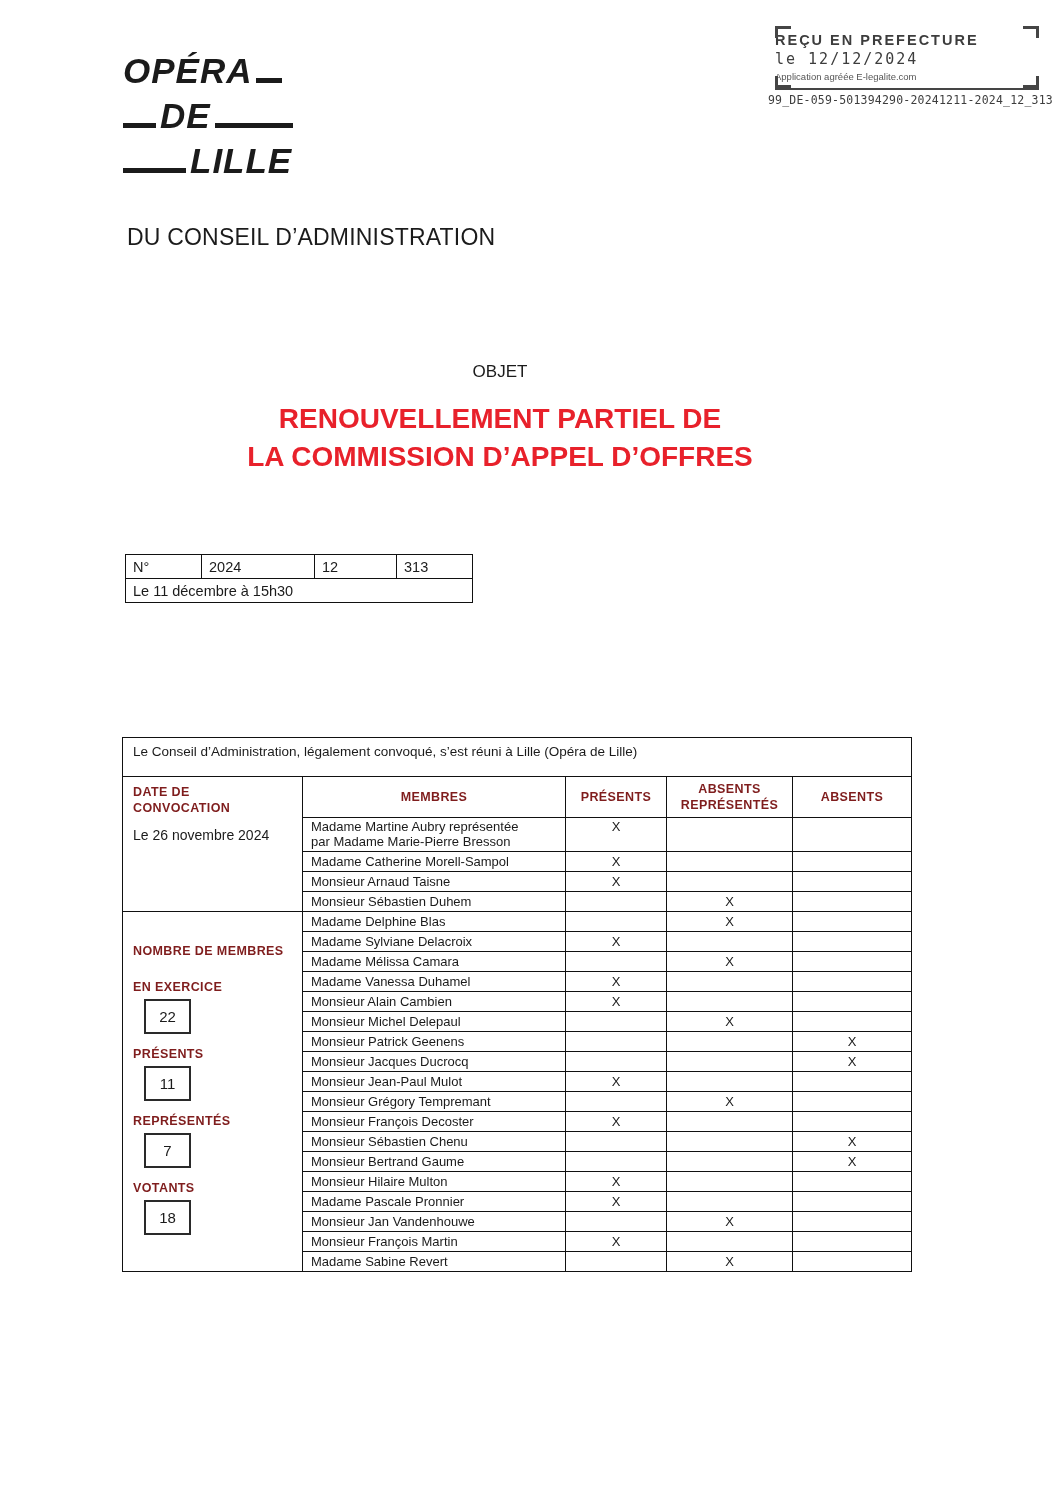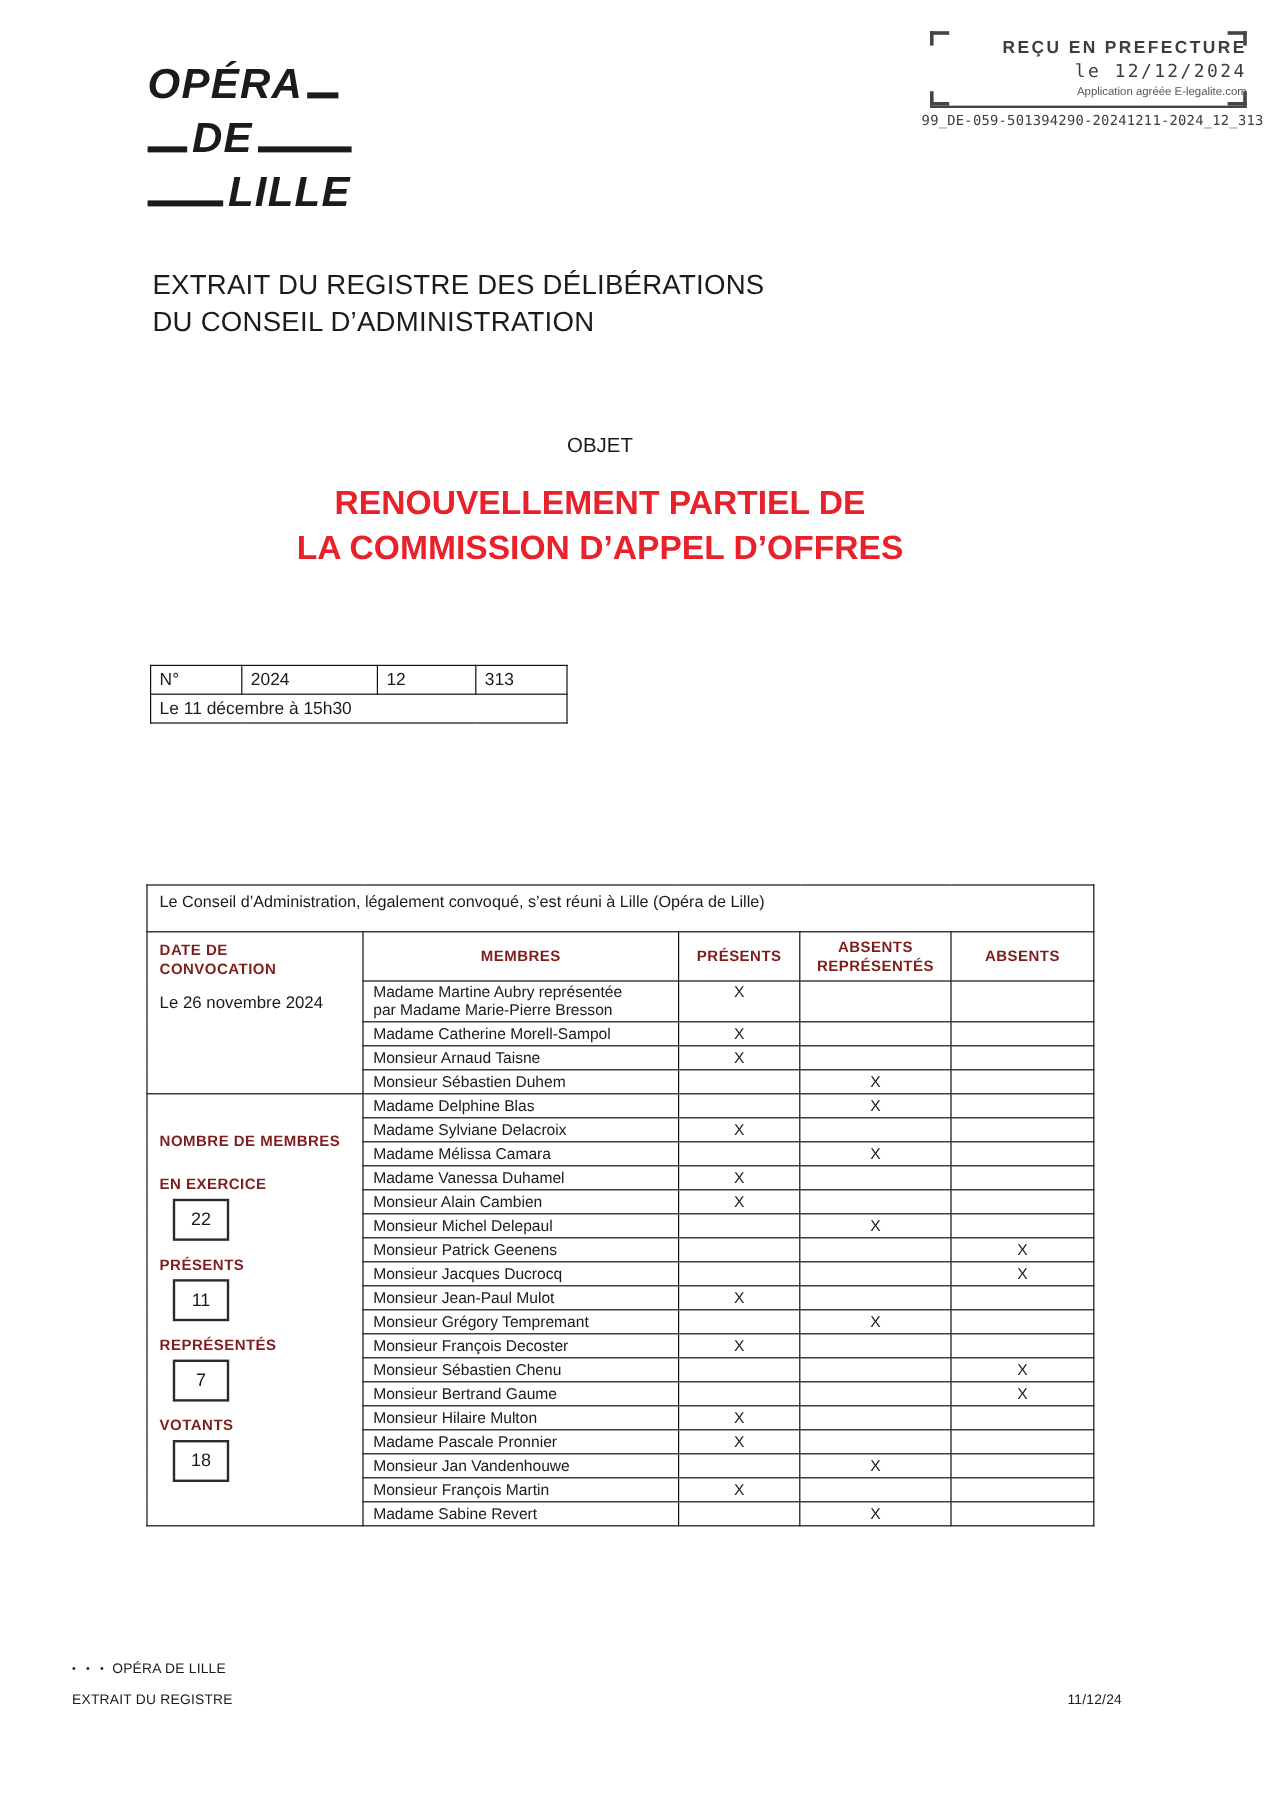--- a/index.html
+++ b/index.html
@@ -11,21 +11,21 @@
     color:#1b1b1b;
     overflow:hidden;
   }
 
   
   .stamp{position:absolute;left:775px;top:26px;width:266px;}
   .stamp-box{
     position:relative;
     width:264px;height:62px;
     border-bottom:2px solid #454545;
-    text-align:right;
+    text-align:left;
     color:#3d3d3d;
   }
   .stamp-box .corner{position:absolute;width:13px;height:9px;}
   .corner.tl{left:0;top:0;border-left:3px solid #454545;border-top:3px solid #454545;}
   .corner.tr{right:0;top:0;border-right:3px solid #454545;border-top:3px solid #454545;}
   .corner.bl{left:0;bottom:0;border-left:3px solid #454545;border-bottom:3px solid #454545;}
   .corner.br{right:0;bottom:0;border-right:3px solid #454545;border-bottom:3px solid #454545;}
   .stamp-title{padding-top:6px;font-size:14.5px;font-weight:700;letter-spacing:2px;}
   .stamp-date{font-family:"DejaVu Sans Mono", monospace;font-size:15px;letter-spacing:2px;margin-top:2px;}
   .stamp-app{font-size:9.5px;color:#555555;margin-top:3px;}
@@ -100,21 +100,20 @@
     <div class="stamp-code">99_DE-059-501394290-20241211-2024_12_313</div>
   </div>
 
   <div class="logo">
     <div class="logo-row"><span>OPÉRA</span><span class="bar b1"></span></div>
     <div class="logo-row"><span class="bar b2a"></span><span>DE</span><span class="bar b2b"></span></div>
     <div class="logo-row"><span class="bar b3"></span><span>LILLE</span></div>
   </div>
 
   <div class="heading">
-    <div>EXTRAIT DU REGISTRE DES DÉLIBÉRATIONS</div>
     <div>DU CONSEIL D’ADMINISTRATION</div>
   </div>
 
   <div class="objet-block">
     <div class="objet-label">OBJET</div>
     <div class="red-title" style="color: rgb(232, 33, 43);">RENOUVELLEMENT PARTIEL DE</div>
     <div class="red-title" style="color: rgb(232, 33, 43);">LA COMMISSION D’APPEL D’OFFRES</div>
   </div>
 
   <table class="ref-table">
@@ -300,21 +299,14 @@
         </tr>
         <tr class="member-row">
           <td class="name-cell">Madame Sabine Revert</td>
           <td class="mark-cell"></td>
           <td class="mark-cell">X</td>
           <td class="mark-cell"></td>
         </tr>
       </tbody>
   </table>
 
-  <div class="footer">
-    <div class="line1"><span class="dots">• • •</span><span>OPÉRA DE LILLE</span></div>
-    <div class="line2">
-      <span>EXTRAIT DU REGISTRE</span>
-      <span>11/12/24</span>
-    </div>
-  </div>
 
 </div>
 
 </body></html>

